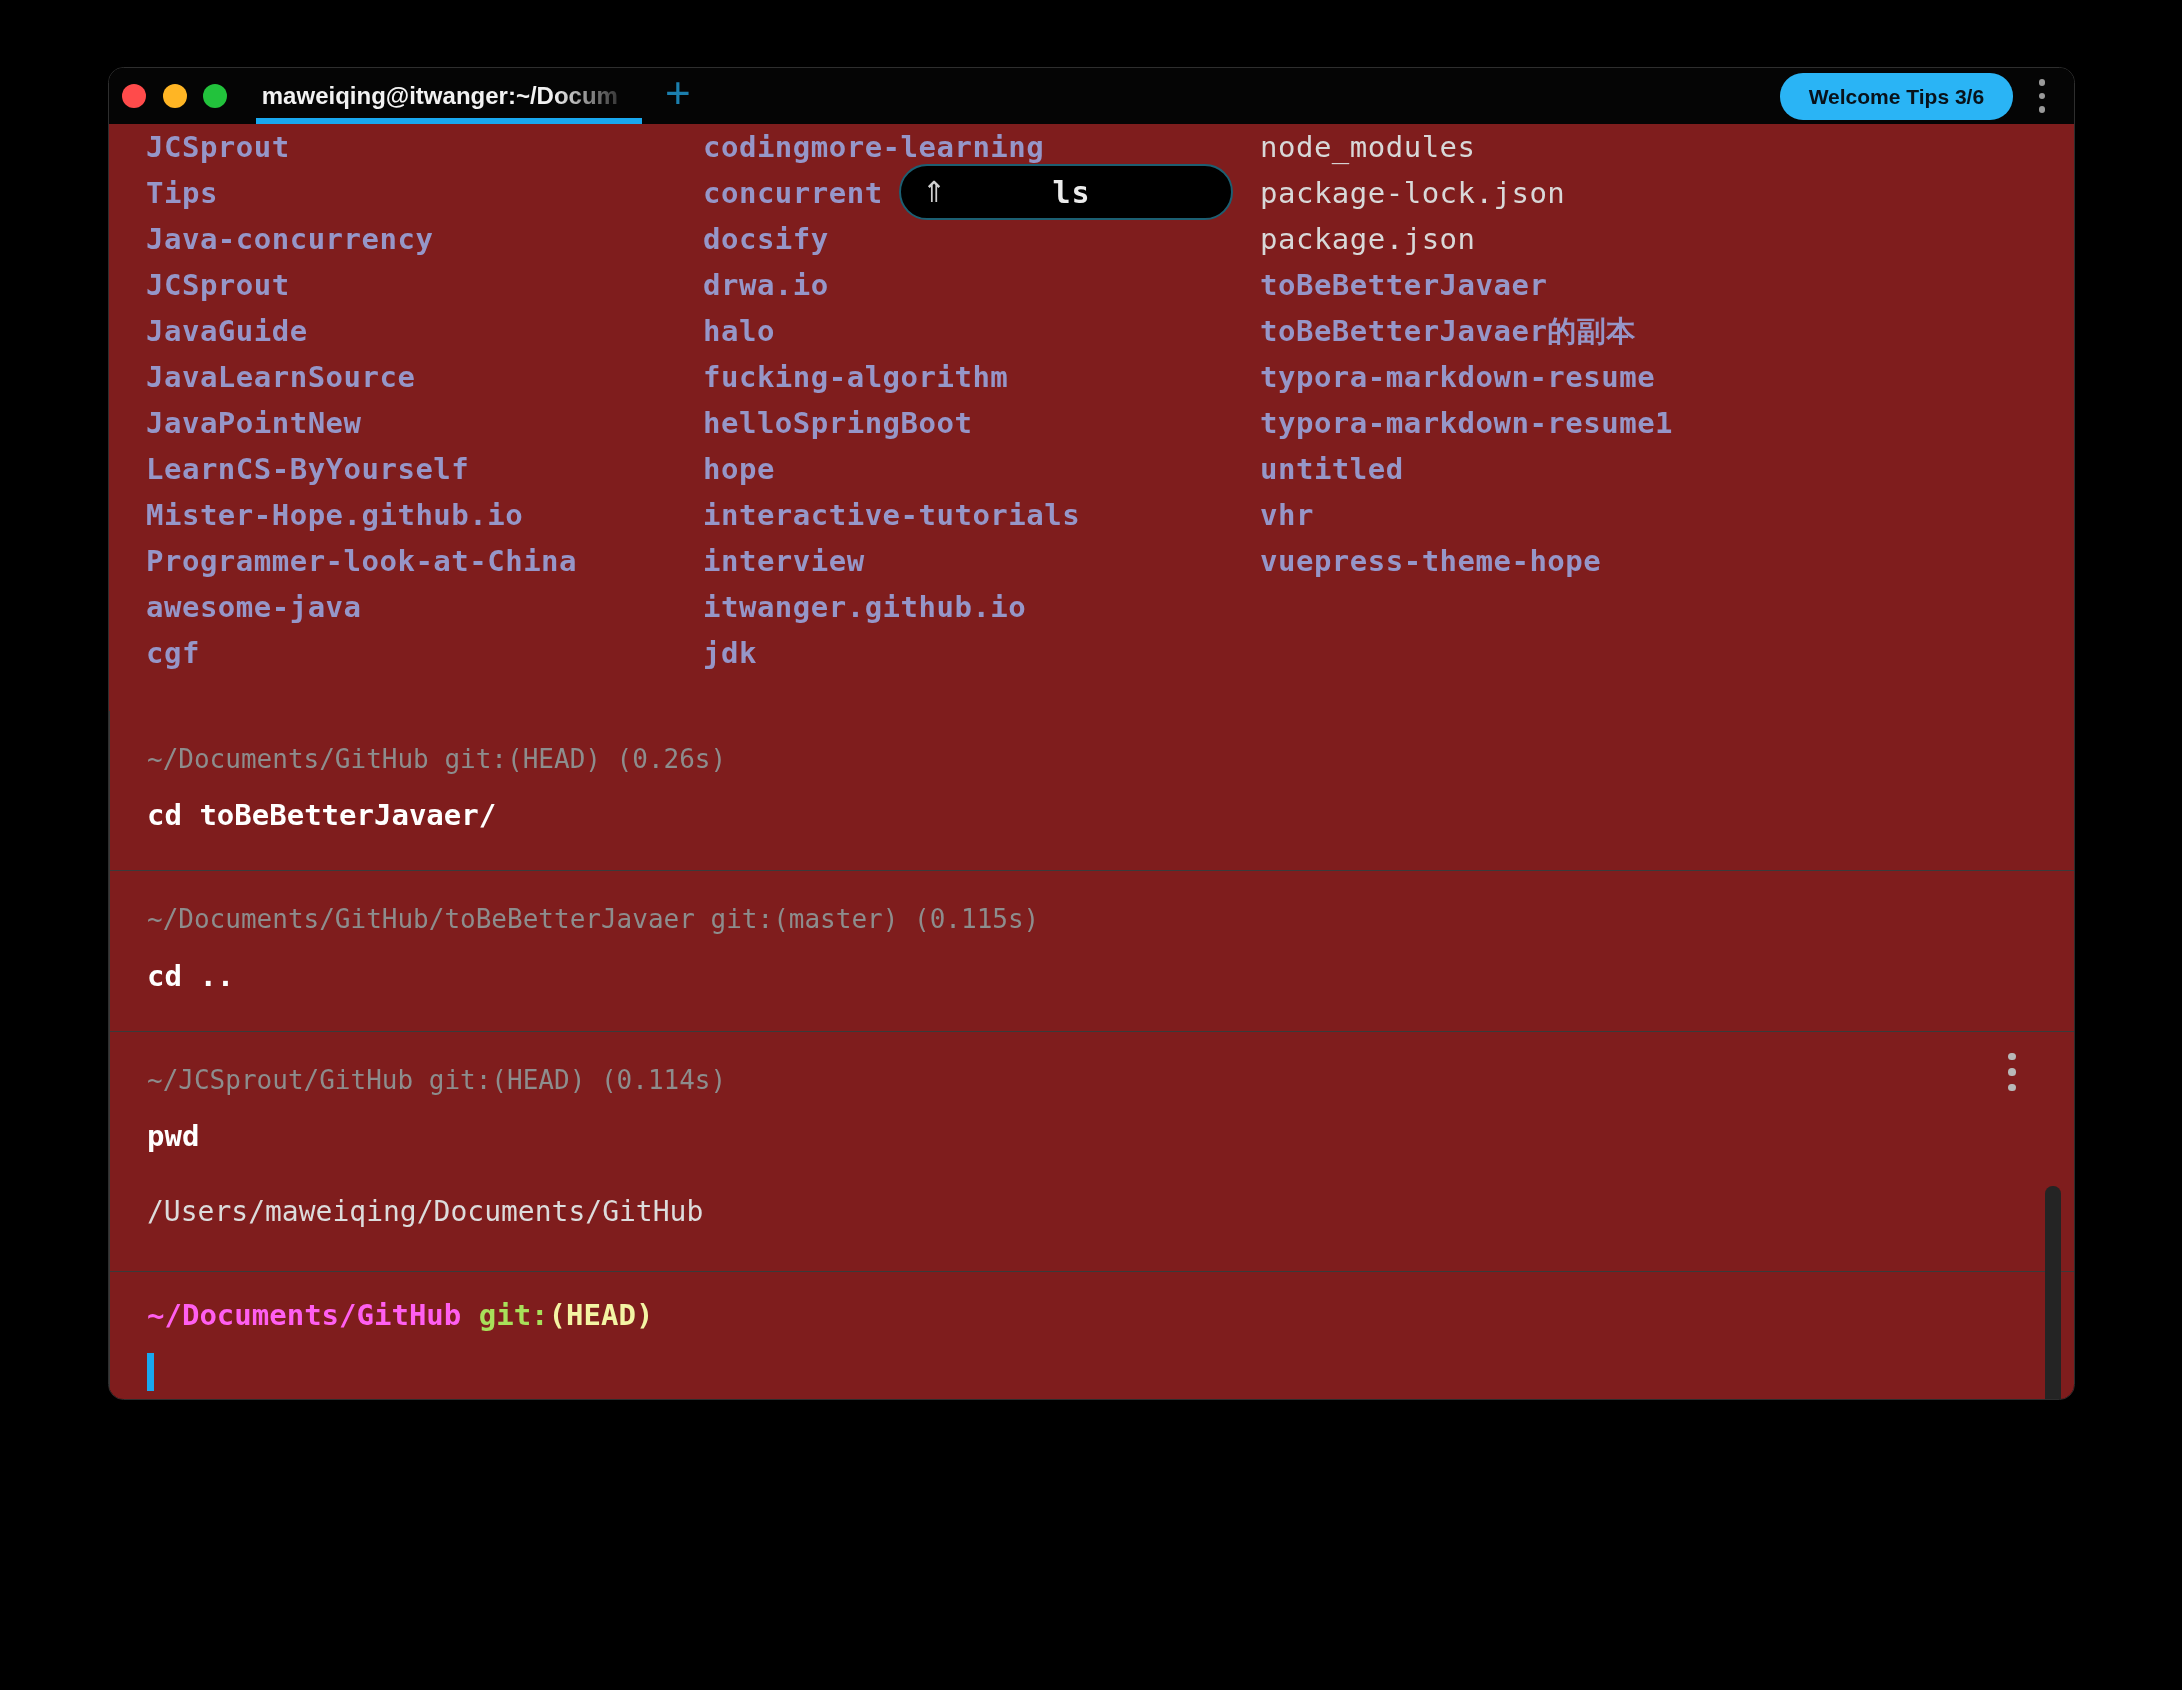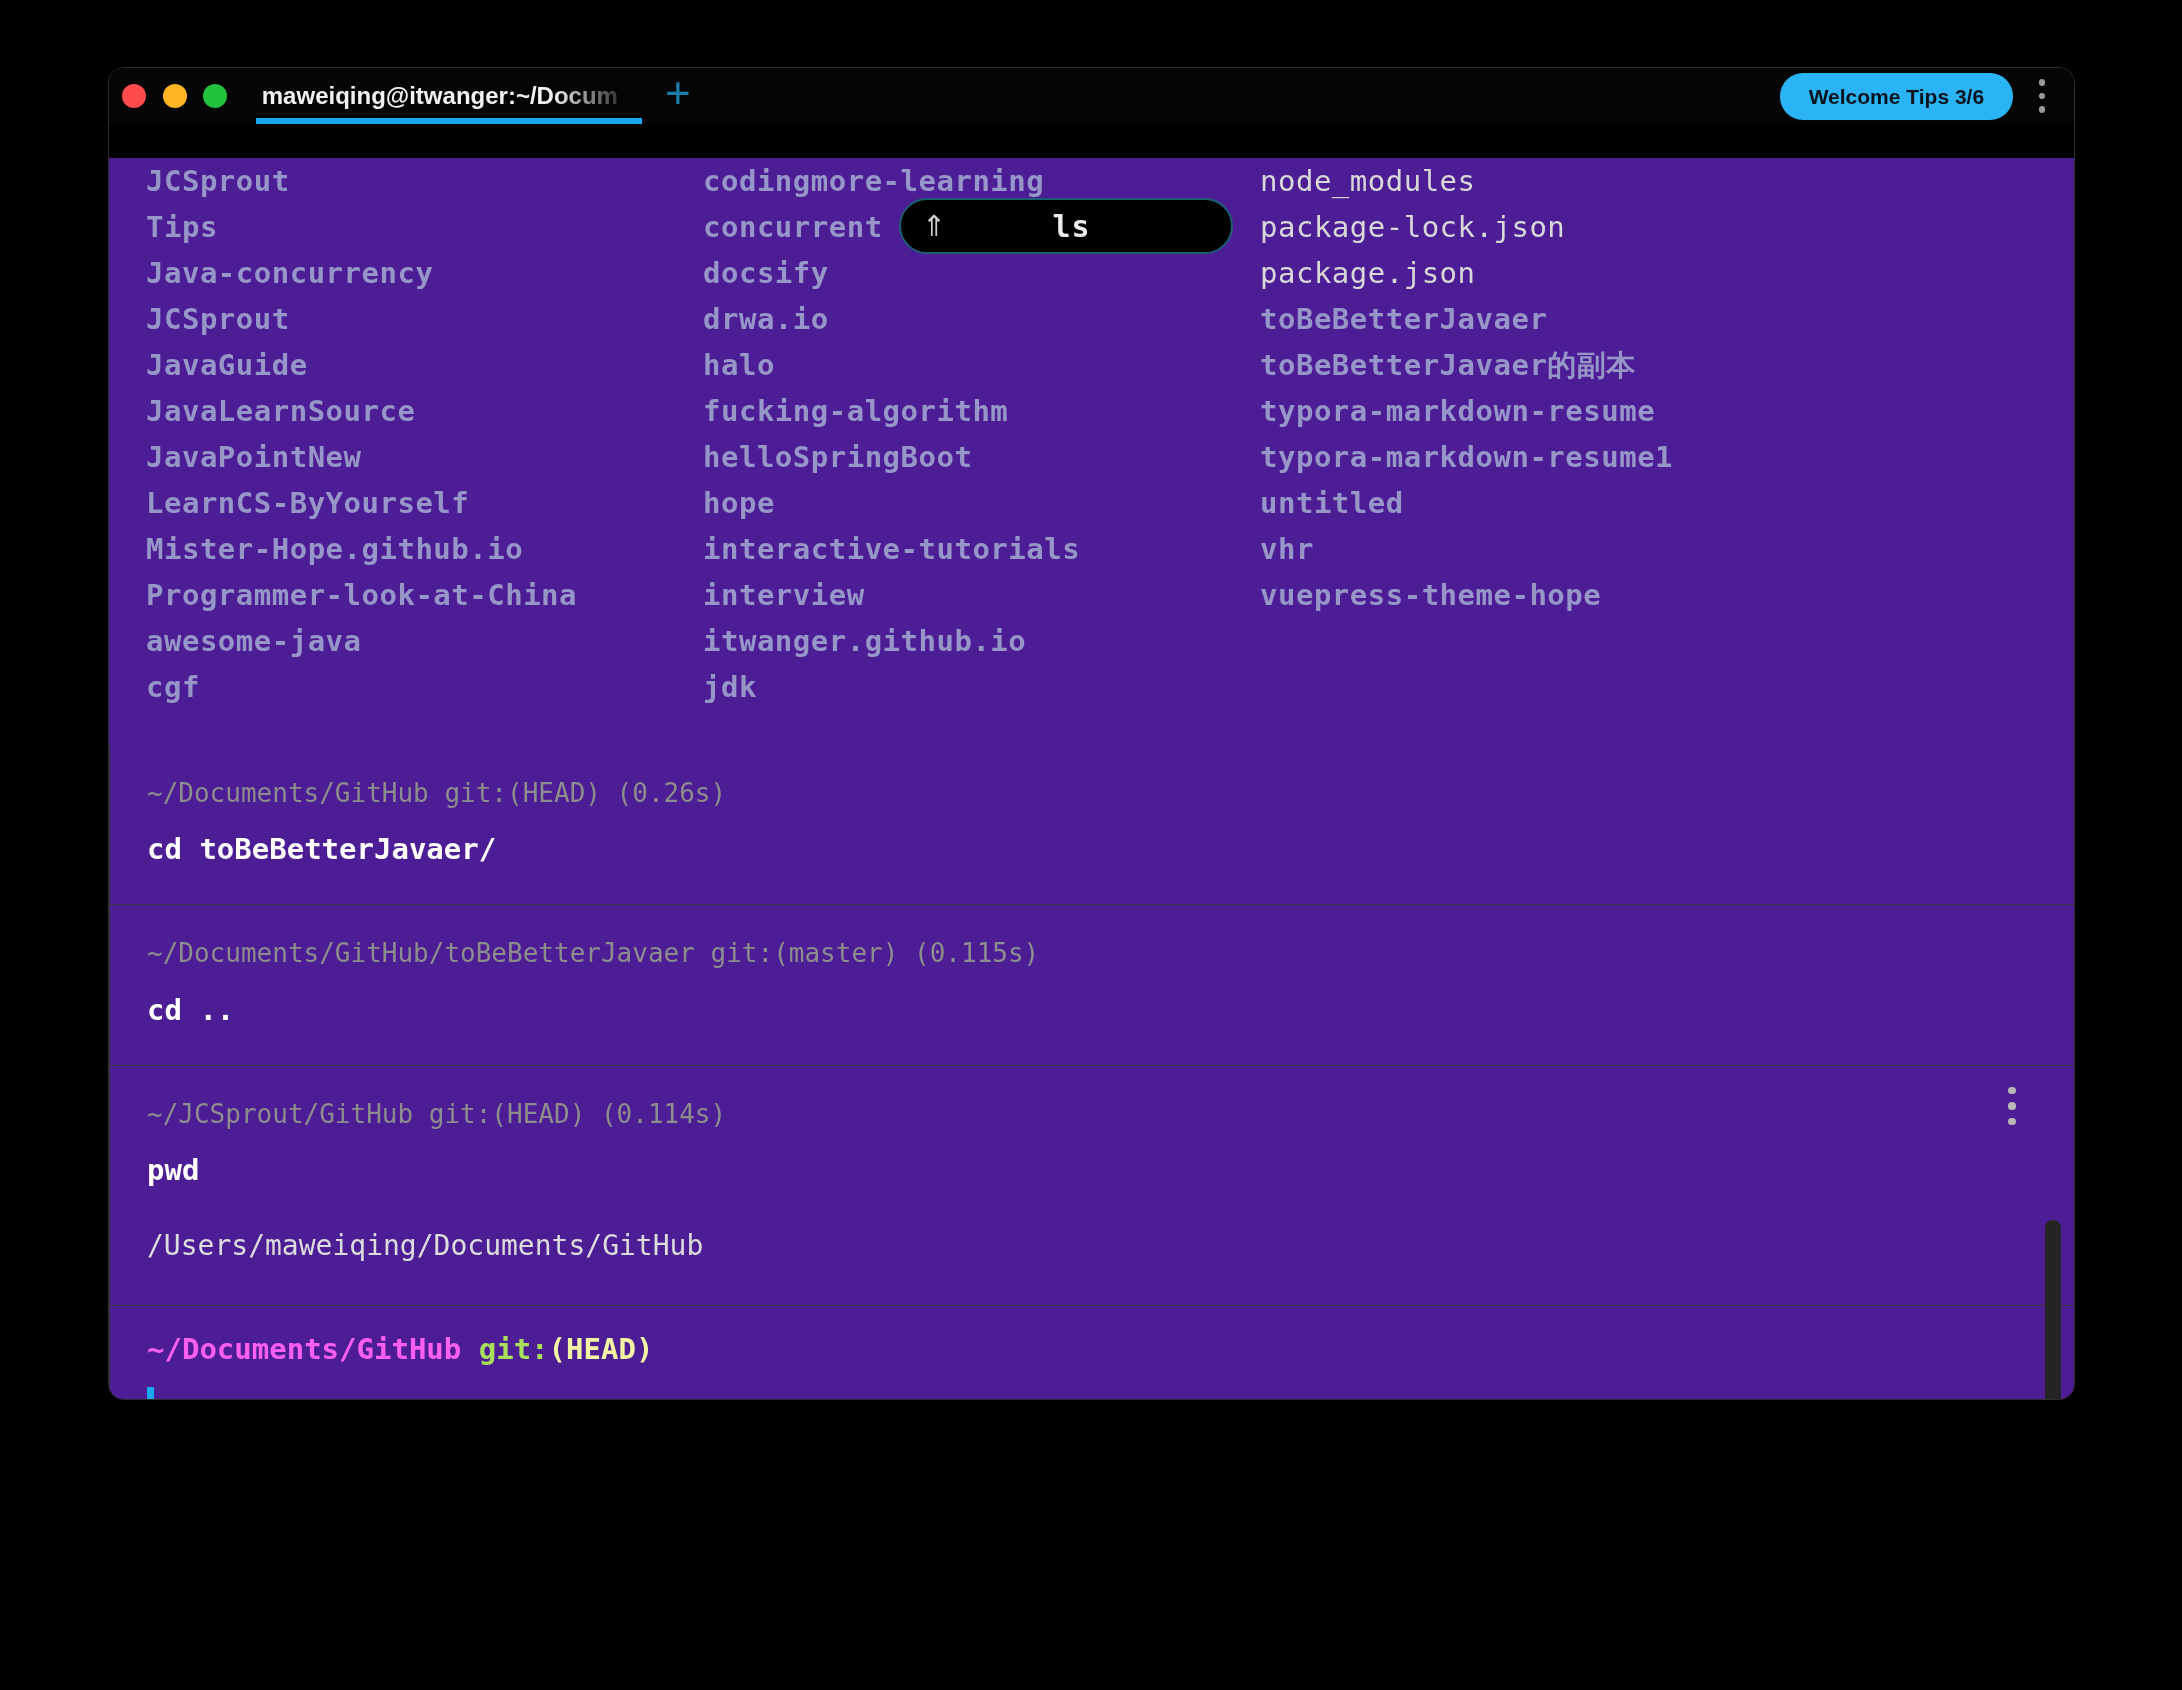--- a/index.html
+++ b/index.html
@@ -125,23 +125,22 @@
     height: 6.7px;
     border-radius: 50%;
     background: #9a9a9a;
     display: block;
   }
 
   
   #terminal-body {
     position: relative;
     height: calc(100% - 56px);
-    background: #4c1d95;
+    background: #7f1d1d;
     overflow: hidden;
-    margin-top: 34px;
   }
 
   .block {
     position: relative;
     border-top: 1px solid #3a3a3a;
     border-left: 1px solid #3a3a3a;
     padding: 0;
   }
   .block:first-child { border-top: none; }
 

